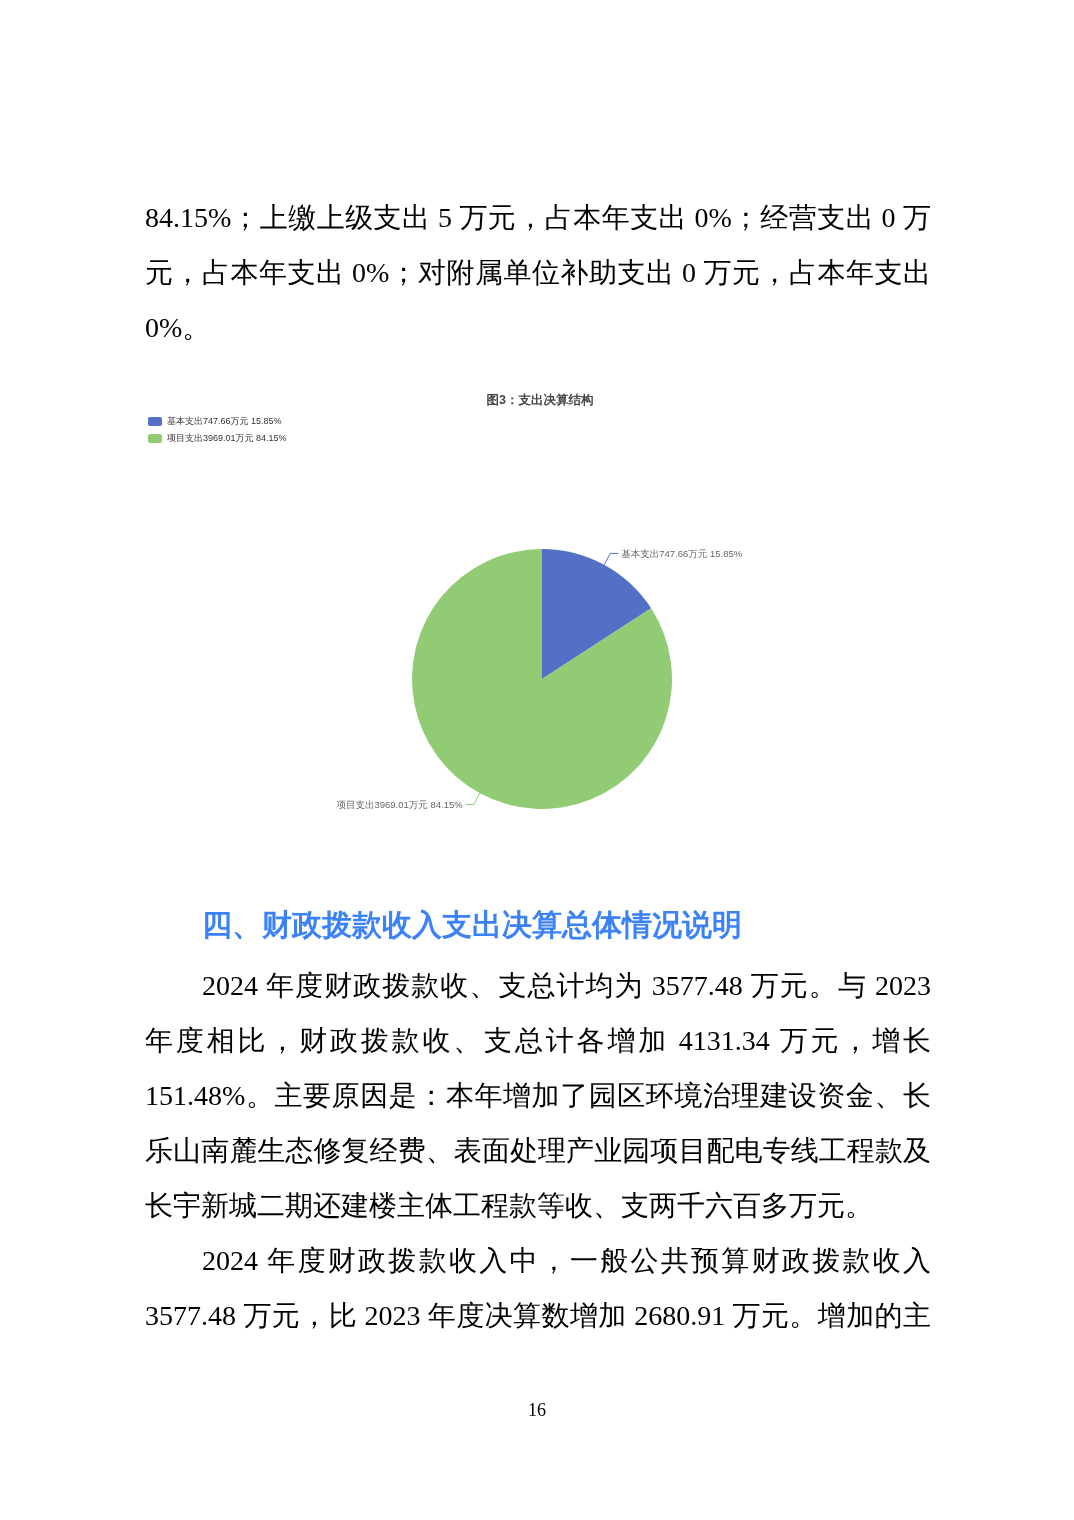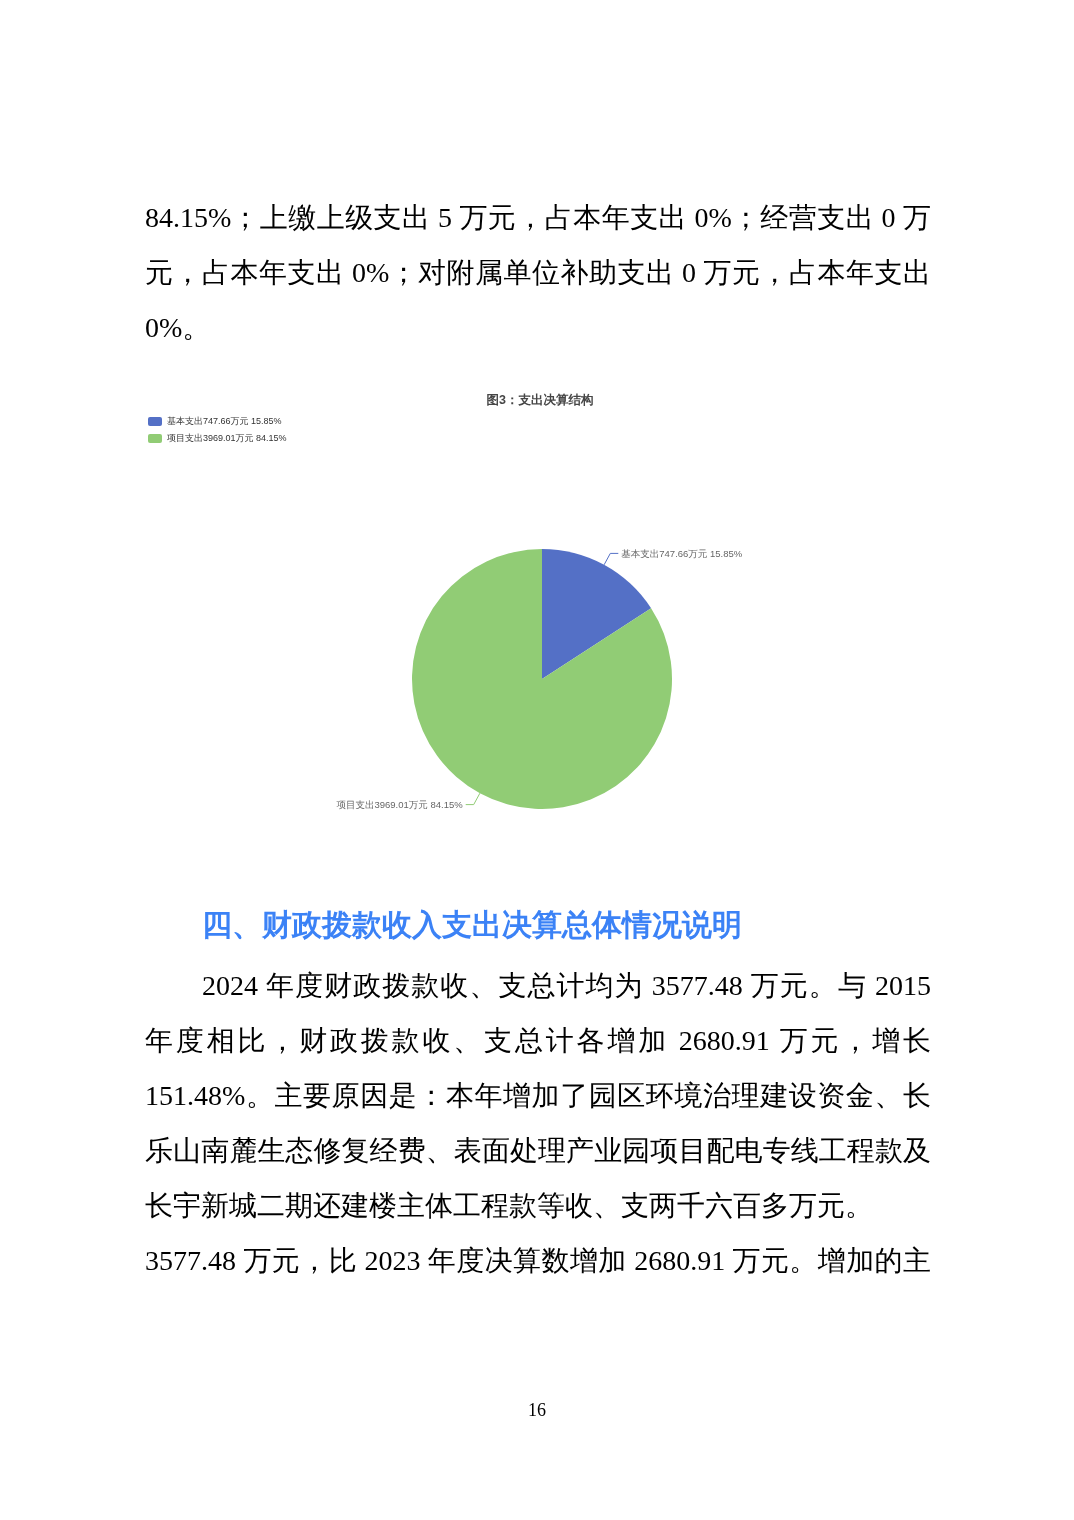--- a/index.html
+++ b/index.html
@@ -68,23 +68,24 @@
         <text x="476.3" y="168.9" text-anchor="start" class="pie-label">基本支出747.66万元  15.85%</text>
         <path d="M397,291 L506.1,220.3 A130,130 0 1 1 397.0,161.0 Z" fill="#91cc75"></path>
         <polyline points="334.9,405.2 328.7,416.6 320.7,416.6" fill="none" stroke="#91cc75" stroke-width="1"></polyline>
         <text x="317.7" y="420.1" text-anchor="end" class="pie-label">项目支出3969.01万元  84.15%</text>
       </svg>
   </div>
 
   <div class="heading">四、财政拨款收入支出决算总体情况说明</div>
 
   <div class="textblock bodyblock">
-    <div class="bline j ind">2024 年度财政拨款收、支总计均为 3577.48 万元。与 2015</div>
-    <div class="bline j">年度相比，财政拨款收、支总计各增加 2680.91 万元，增长</div>
+    <div class="bline j ind">2024 年度财政拨款收、支总计均为 3577.48 万元。与 2023</div>
+    <div class="bline j">年度相比，财政拨款收、支总计各增加 4131.34 万元，增长</div>
     <div class="bline j">151.48%。主要原因是：本年增加了园区环境治理建设资金、长</div>
     <div class="bline j">乐山南麓生态修复经费、表面处理产业园项目配电专线工程款及</div>
     <div class="bline">长宇新城二期还建楼主体工程款等收、支两千六百多万元。</div>
+    <div class="bline j ind">2024 年度财政拨款收入中，一般公共预算财政拨款收入</div>
     <div class="bline j">3577.48 万元，比 2023 年度决算数增加 2680.91 万元。增加的主</div>
   </div>
 
   <div class="pageno">16</div>
 
 </div>
 
 </body></html>

